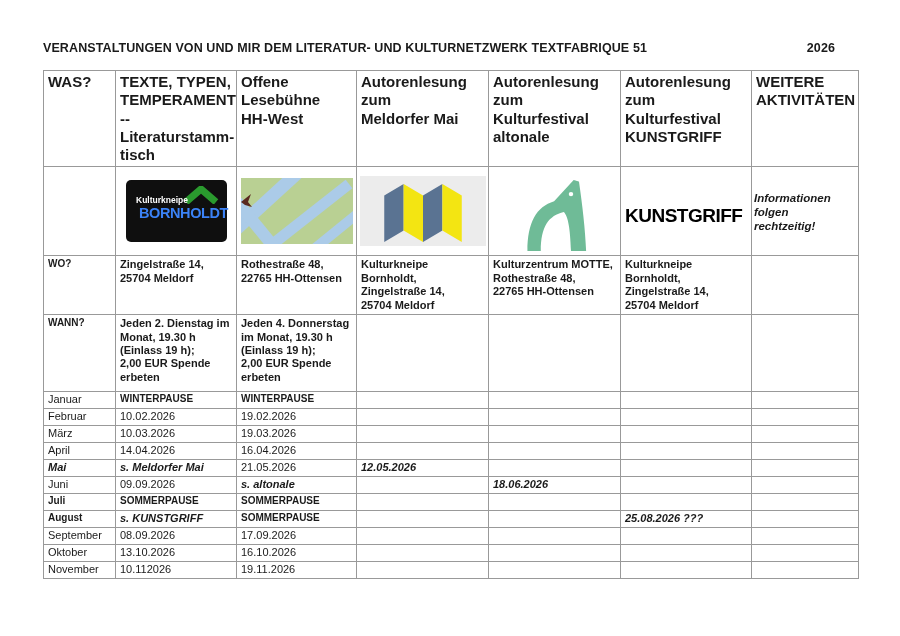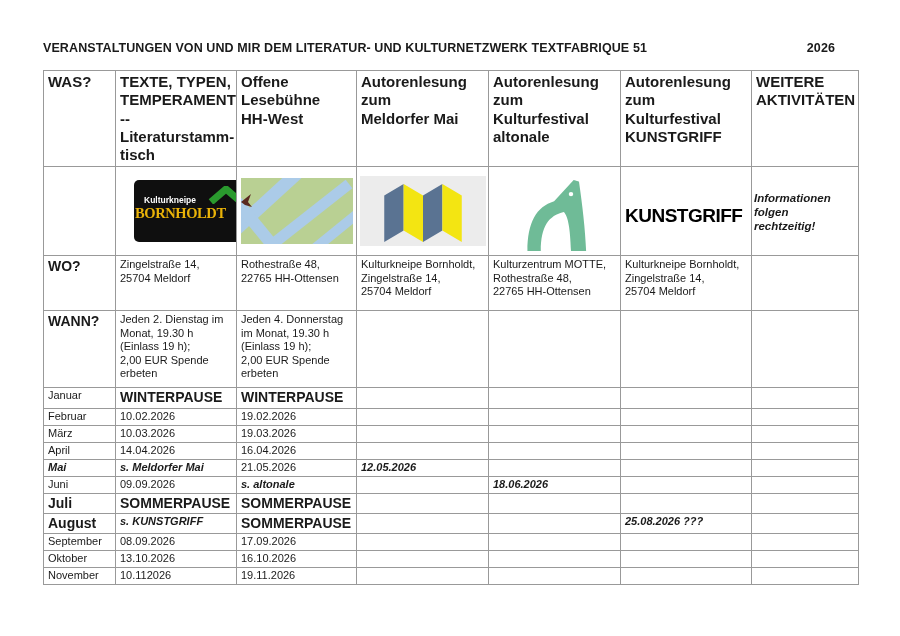--- a/index.html
+++ b/index.html
@@ -15,36 +15,36 @@
   }
   table.schedule{
     position:absolute;left:43px;top:70px;width:815px;
     border-collapse:collapse;table-layout:fixed;
   }
   td{
     border:1px solid #999999;vertical-align:top;
     font-size:11px;line-height:1.22;padding:2px 4px;overflow:hidden;
   }
   .hdr{font-weight:bold;font-size:15px;white-space:pre-line;}
-  .pre{white-space:pre-line;}
+  .pre{white-space:pre-line;font-weight:bold;}
   .lbl{font-size:11px;}
-  .b{font-weight:bold;font-size:14px;}
+  .b{font-weight:bold;font-size:10px;}
   .bi{font-weight:bold;font-style:italic;margin-top:40px;}
   tr.header-row td{height:80px;}
   tr.logo-row td{height:72px;padding:2px;vertical-align:middle;}
   tr.wo-row td{height:50px;}
   tr.wann-row td{height:72px;}
   tr.month td{height:14px;padding:1px 4px;}
   
   .bornholdt{
-    position:relative;width:101px;height:62px;margin:2px 16px;
-    background:#0f0f0f;border-radius:5px;padding-left:17px;
+    position:relative;width:101px;height:62px;margin:2px 8px;
+    background:#0f0f0f;border-radius:5px;
   }
   .bornholdt .sub{position:absolute;left:10px;top:15px;color:#ffffff;font-size:8.5px;font-weight:bold;}
-  .bornholdt .big{position:absolute;left:1px;top:25px;color:#eab308;font-size:14.5px;font-weight:bold;letter-spacing:-0.4px;font-family:Liberation Serif, serif;}
+  .bornholdt .big{position:absolute;left:13px;top:25px;color:#3b82f6;font-size:14.5px;font-weight:bold;letter-spacing:-0.4px;}
   .bornholdt svg{position:absolute;right:8px;top:6px;}
   .motte{
     position:relative;width:112px;height:66px;margin:1px 2px;
     background:#b9d093;overflow:hidden;
   }
   .motte svg{position:absolute;left:0;top:0;}
   .motte .mtxt{
     position:absolute;left:0;top:16px;width:100%;height:100%;
     display:flex;align-items:flex-end;justify-content:center;gap:4px;
     font-family:"Liberation Serif", serif;font-weight:normal;font-size:15px;

